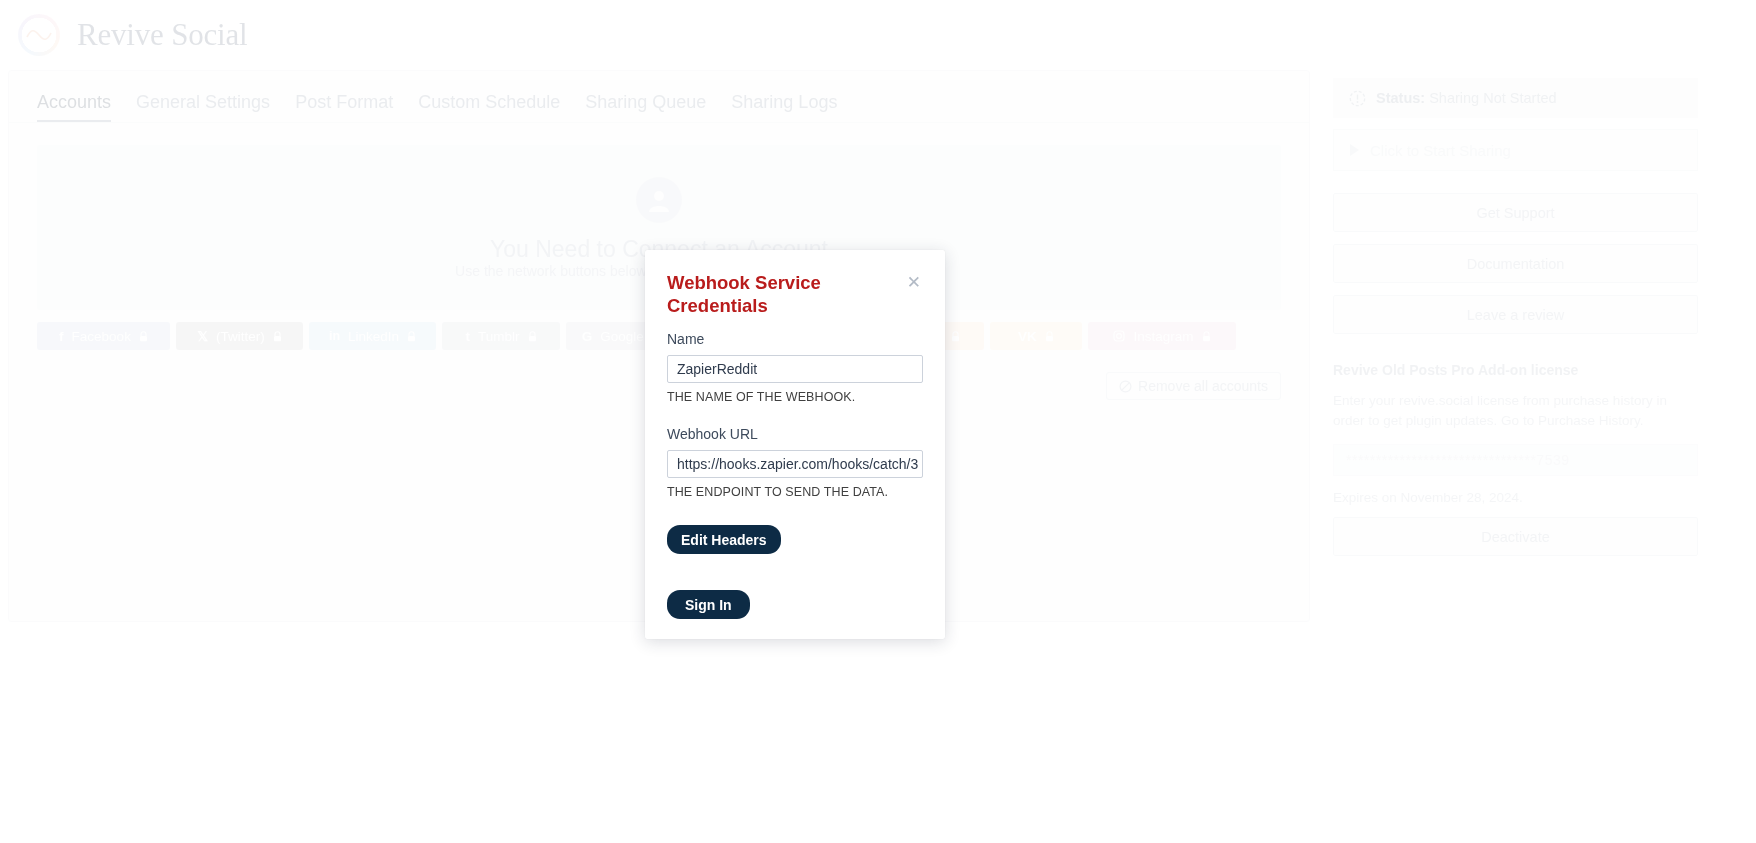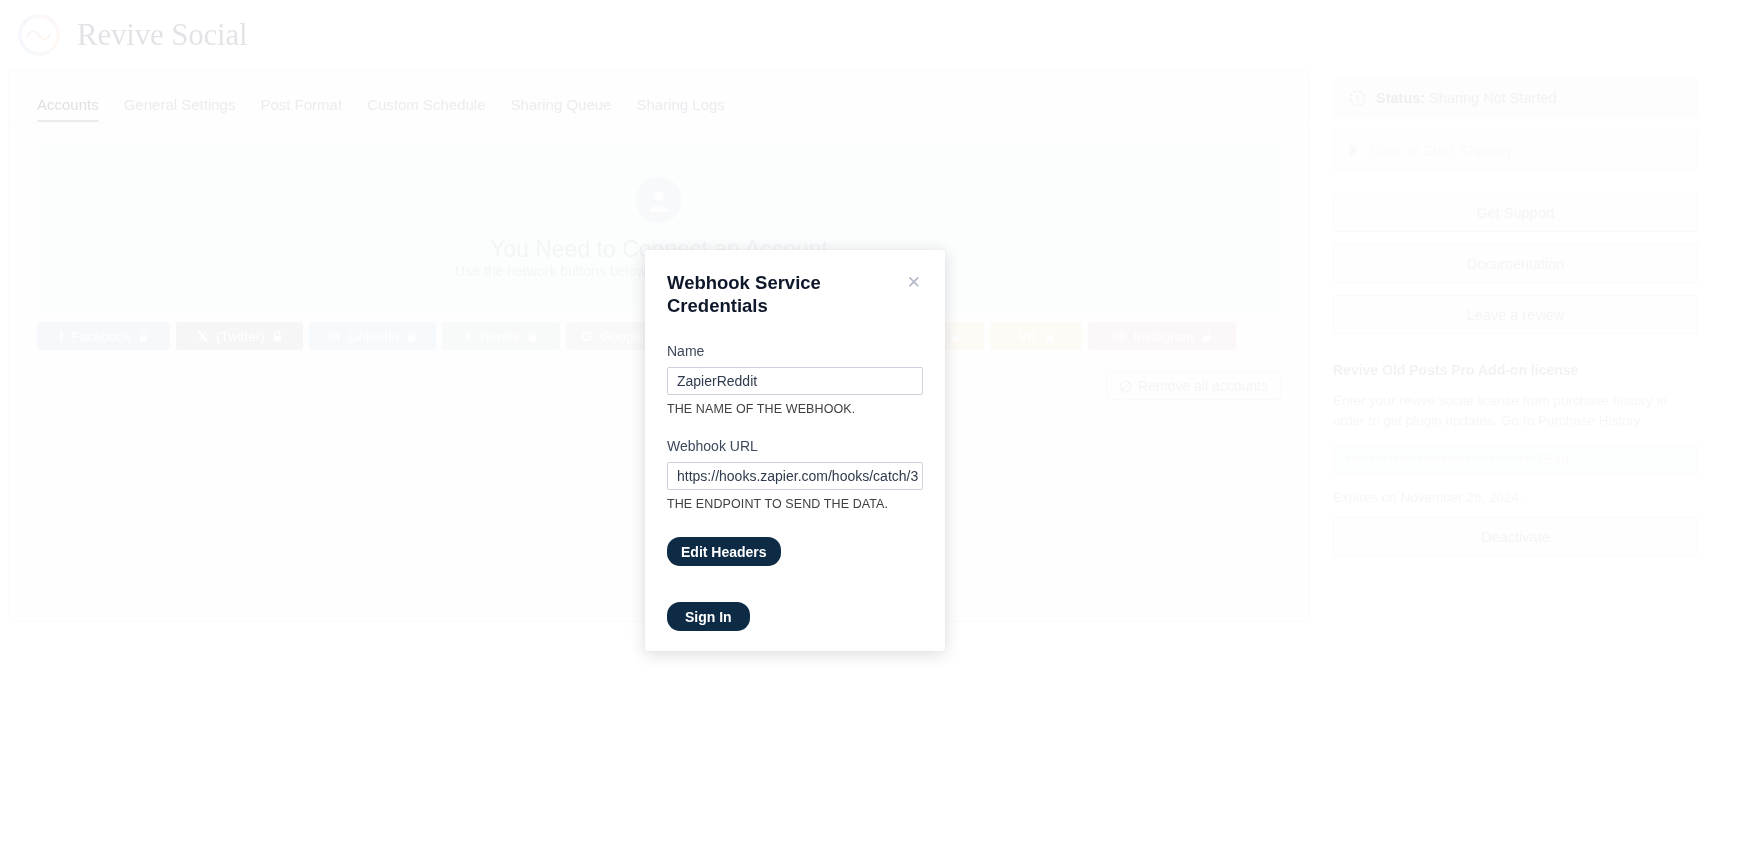--- a/index.html
+++ b/index.html
@@ -53,21 +53,21 @@
     position: relative;
   }
   .tabs {
     display: flex; align-items: flex-end;
     gap: 25px;
     padding: 18px 28px 0 28px;
     height: 52px;
     border-bottom: 1px solid #eef1f4;
   }
   .tab {
-    font-size: 15px;
+    font-size: 18px;
     color: #9aa4b1;
     padding-bottom: 9px;
     position: relative;
     cursor: pointer;
     white-space: nowrap;
   }
   .tab.active { color: #5a6673; }
   .tab.active:after {
     content: ""; position: absolute; left: 0; right: 0; bottom: 0;
     height: 2px; background: #9aa4b1;
@@ -203,29 +203,29 @@
     left: 645px; top: 250px;
     width: 300px;
     background: #ffffff;
     box-shadow: 0 3px 16px rgba(30,40,60,0.16), 0 0 1px rgba(30,40,60,0.12);
     border-radius: 2px;
     padding: 22px 22px 20px 22px;
     z-index: 50;
   }
   .modal-head { display: flex; align-items: flex-start; justify-content: space-between; }
   .modal-title {
-    font-size: 18.5px; font-weight: 700; color: #0f172a;
+    font-size: 18.5px; font-weight: 700; color: #b91c1c;
     line-height: 1.22; max-width: 175px;
   }
   .modal-close {
     font-size: 17px; color: #b3bbc6; line-height: 1;
     cursor: pointer; padding: 2px 2px 6px 10px;
   }
   .field-label {
-    margin-top: 26px;
+    margin-top: 14px;
     font-size: 14px; color: #3d4a5c;
   }
   .field-label.second { margin-top: 22px; }
   .text-input {
     margin-top: 8px;
     height: 28px;
     border: 1px solid #ccd2db;
     border-radius: 2px;
     display: flex; align-items: center;
     padding: 0 9px;

